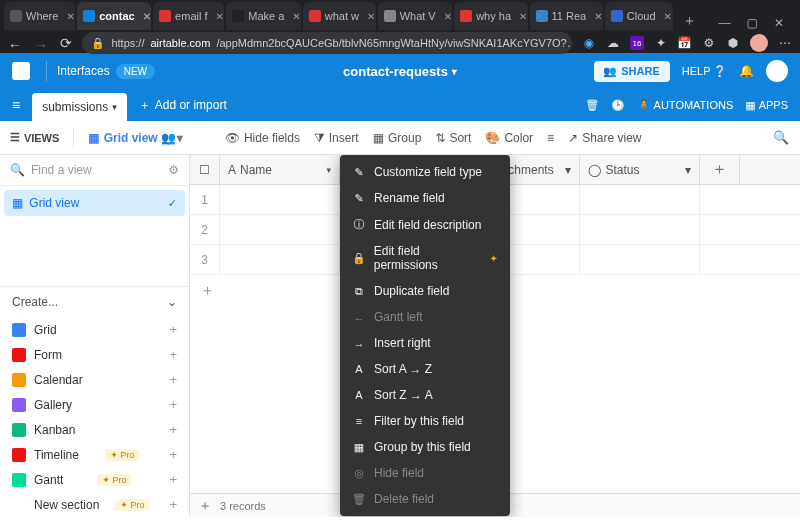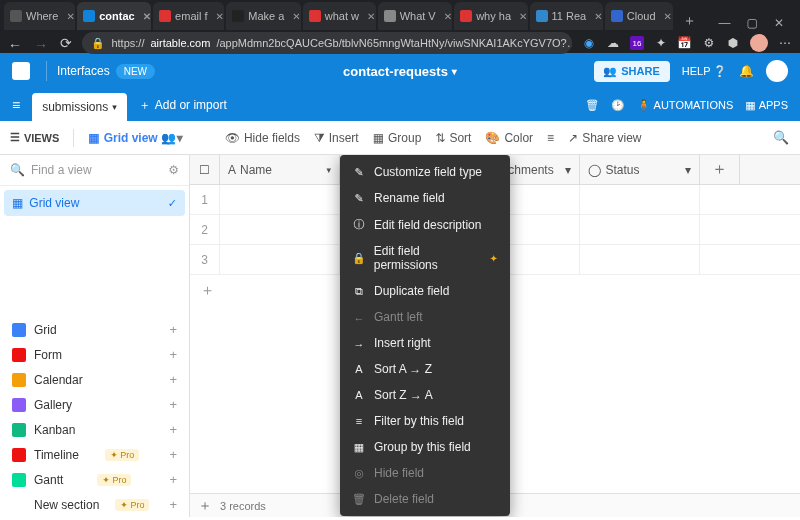--- a/index.html
+++ b/index.html
@@ -251,20 +251,24 @@
       <span>🔍</span>
       <span>Find a view</span>
       <span style="margin-left:auto">⚙</span>
     </div>
     <div class="sb-view">
       <span>▦</span>
       <span>Grid view</span>
       <span class="chk">✓</span>
     </div>
     <div class="sb-spacer"></div>
+    <div class="sb-create">
+      <span>Create...</span>
+      <span>⌄</span>
+    </div>
     <div id="sb-items">
         <div class="sb-item">
           <span class="ico" style="background:#3b82f6"></span>
           <span>Grid</span>
           <span class="plus">+</span>
         </div>
         <div class="sb-item">
           <span class="ico" style="background:#e11"></span>
           <span>Form</span>
           <span class="plus">+</span>

